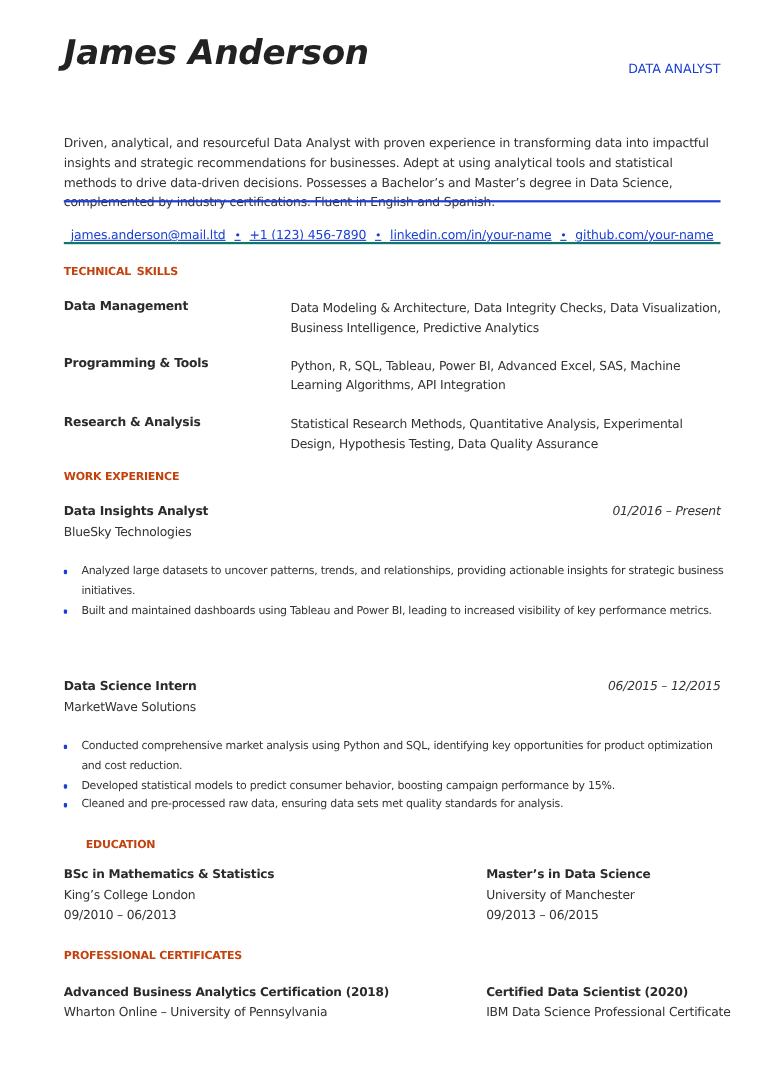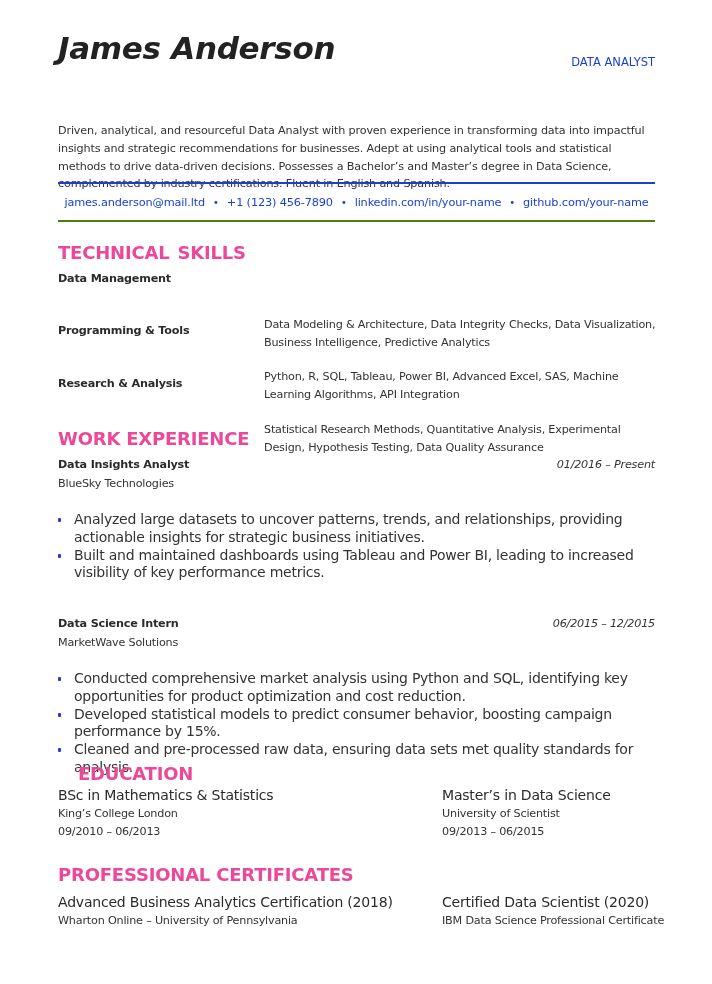--- a/index.html
+++ b/index.html
@@ -21,67 +21,67 @@
     font-size: 11.5px; color: #1a3fd1; white-space: nowrap; margin-left: 24px;
   }
   .summary {
     position: absolute; left: 0; top: 92px; width: 597px;
     font-size: 11.2px; line-height: 17.8px; color: #333;
     letter-spacing: -0.15px;
     margin-top: 30px;
   }
   .contact-bar {
     position: absolute; left: 0; top: 182px; width: 597px; height: 40px;
-    border-top: 2px solid #1a3fd1; border-bottom: 2px solid #4d7c0f;
-    display: flex; align-items: center; justify-content: center;
-    font-size: 11.3px; color: #1a3fd1; white-space: nowrap; letter-spacing: -0.15px;
+    border-top: 2px solid #1a3fd1; border-bottom: 2px solid #0f766e;
+    display: flex; align-items: flex-end; justify-content: center;
+    font-size: 11.3px; color: #1a3fd1; white-space: nowrap; letter-spacing: -0.15px; text-decoration: underline;
   }
   .contact-bar .sep { margin: 0 8px; font-size: 10px; }
   .section-title {
     position: absolute; left: 0;
-    font-size: 18px; font-weight: bold; color: #ec4899;
+    font-size: 10px; font-weight: bold; color: #c2410c;
     white-space: nowrap; letter-spacing: -0.2px;
   }
   .skill-row { position: absolute; left: 0; width: 597px; }
   .skill-label {
     position: absolute; left: 0; top: 0;
     font-size: 11.2px; font-weight: bold; color: #2b2b2b; white-space: nowrap; letter-spacing: -0.2px;
   }
   .skill-value {
     position: absolute; left: 206px; top: 0; width: 395px;
-    font-size: 11.2px; line-height: 17.5px; color: #333; letter-spacing: -0.2px; margin-top: 44px;
+    font-size: 11.2px; line-height: 17.5px; color: #333; letter-spacing: -0.2px;
   }
   .job { position: absolute; left: 0; width: 597px; }
   .job-title {
     position: absolute; left: 0; top: 0;
     font-size: 11.2px; font-weight: bold; color: #2b2b2b; white-space: nowrap; letter-spacing: -0.2px;
   }
   .job-date {
     position: absolute; right: 0; top: 0;
     font-size: 11.2px; font-style: italic; color: #333; white-space: nowrap; letter-spacing: -0.2px;
   }
   .job-company {
     position: absolute; left: 0; top: 19px;
     font-size: 11.2px; color: #333; white-space: nowrap; letter-spacing: -0.2px;
   }
   .bullets { position: absolute; left: 0; width: 600px; list-style: none; }
   .bullets li {
     position: relative; padding-left: 16px;
-    font-size: 14px; line-height: 17.8px; color: #333; letter-spacing: -0.25px;
+    font-size: 10px; line-height: 17.8px; color: #333; letter-spacing: -0.25px;
   }
   .bullets li .dot {
     position: absolute; left: 0; top: 7px; width: 3px; height: 4px;
     background: #1a3fd1; border-radius: 1px;
   }
   .two-col { position: absolute; left: 0; width: 597px; }
   .col { position: absolute; top: 0; }
   .col.left { left: 0; }
   .col.right { left: 352px; margin-left: 32px; }
   .col .title {
-    font-size: 14px; font-weight: normal; color: #2b2b2b; white-space: nowrap;
+    font-size: 11px; font-weight: bold; color: #2b2b2b; white-space: nowrap;
     line-height: 18.5px; letter-spacing: -0.2px;
   }
   .col .line {
     font-size: 11.2px; color: #333; white-space: nowrap;
     line-height: 18.5px; letter-spacing: -0.2px;
   }
 </style>
 </head>
 <body>
 
@@ -141,21 +141,21 @@
 
   <h2 class="section-title" style="top:763px;margin-left:20px;">EDUCATION</h2>
   <div class="two-col" style="top:786px;">
     <div class="col left">
       <div class="title">BSc in Mathematics &amp; Statistics</div>
       <div class="line">King’s College London</div>
       <div class="line">09/2010 – 06/2013</div>
     </div>
     <div class="col right">
       <div class="title">Master’s in Data Science</div>
-      <div class="line">University of Scientist</div>
+      <div class="line">University of Manchester</div>
       <div class="line">09/2013 – 06/2015</div>
     </div>
   </div>
 
   <h2 class="section-title" style="top:864px;">PROFESSIONAL CERTIFICATES</h2>
   <div class="two-col" style="top:893px;">
     <div class="col left">
       <div class="title">Advanced Business Analytics Certification (2018)</div>
       <div class="line">Wharton Online – University of Pennsylvania</div>
     </div>

